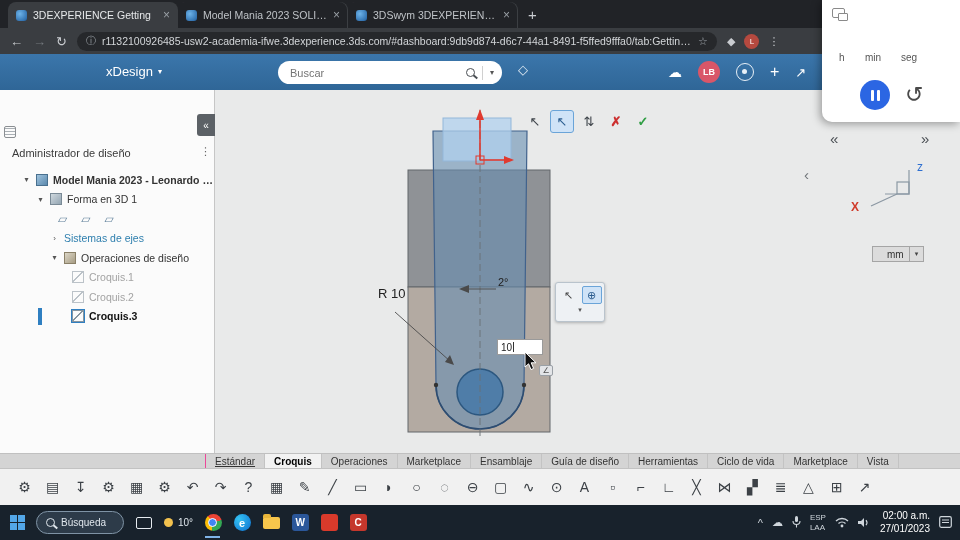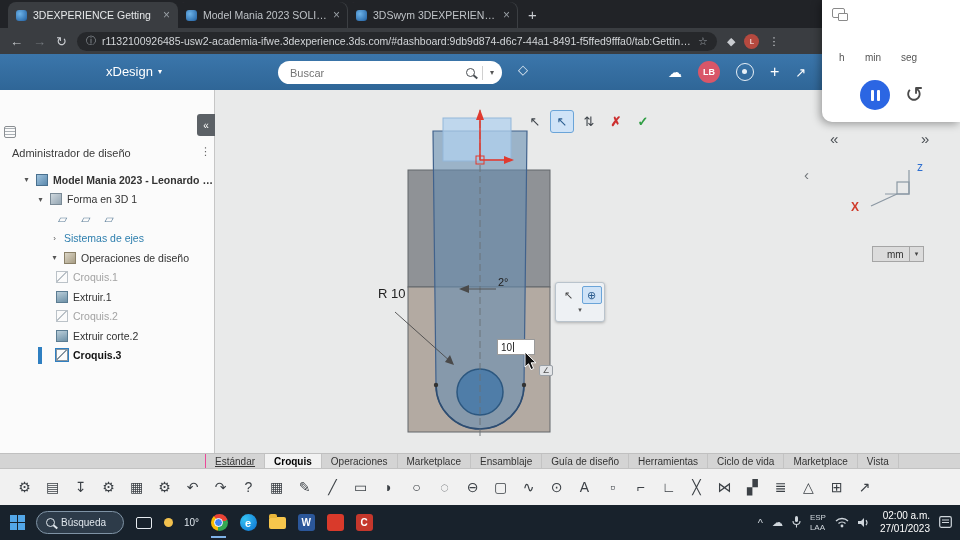--- a/index.html
+++ b/index.html
@@ -55,21 +55,21 @@
 
   
   .leftpanel{position:absolute;left:0;top:90px;width:215px;height:363px;background:#fbfbfb;border-right:1px solid #c6c6c6;}
   .dockicon{position:absolute;left:4px;top:36px;width:12px;height:12px;border:1px solid #8b8f93;border-radius:2px;background:repeating-linear-gradient(0deg,transparent 0 2px,#aab0b5 2px 3px);}
   .collapsetab{position:absolute;left:197px;top:24px;width:18px;height:22px;background:#5c6166;color:#fff;font-size:10px;display:flex;align-items:center;justify-content:center;border-radius:3px 0 0 3px;}
   .ptitle{position:absolute;left:12px;top:57px;font-size:11px;color:#3a3a3a;}
   .pmenu{position:absolute;left:200px;top:55px;font-size:11px;color:#666;}
   .tree{position:absolute;left:0;top:80px;right:1px;font-size:10.5px;color:#333;}
   .trow{height:19.5px;display:flex;align-items:center;gap:5px;position:relative;}
   .trow .tw{width:9px;font-size:8px;color:#555;text-align:center;flex:none}
-  .lvl0{padding-left:22px}.lvl1{padding-left:36px}.lvl2{padding-left:50px}.lvl3{padding-left:56px}
+  .lvl0{padding-left:22px}.lvl1{padding-left:36px}.lvl2{padding-left:50px}.lvl3{padding-left:72px}
   .lbl{white-space:nowrap;overflow:hidden;text-overflow:ellipsis;}
   .lbl.b{font-weight:bold}
   .lbl.link{color:#2e7fae}
   .ic{width:12px;height:12px;flex:none;position:relative}
   .ic.cube{background:linear-gradient(135deg,#9fc3de,#5b89ad);border:1px solid #49708f;}
   .ic.cube2{background:linear-gradient(135deg,#cfd8de,#93a5b2);border:1px solid #7a8a96;}
   .ic.gearbox{background:linear-gradient(135deg,#dcd6c6,#a69c84);border:1px solid #8a8068;}
   .t-sketch .ic{border:1px solid #8795a0;background:linear-gradient(135deg,transparent 45%,#8795a0 45%,#8795a0 55%,transparent 55%);}
   .t-solid .ic{background:linear-gradient(160deg,#b9cdd9,#6f92a8);border:1px solid #5b7c92;}
   .muted .lbl{color:#a3a3a3}
@@ -84,21 +84,21 @@
   .viewport{position:absolute;left:215px;top:90px;width:745px;height:363px;}
   .partsvg{position:absolute;left:0;top:0;}
   .sketchbar{position:absolute;left:308px;top:20px;display:flex;gap:3px;align-items:center;}
   .skbtn{width:24px;height:23px;display:flex;align-items:center;justify-content:center;font-size:13px;color:#3e444a;border-radius:3px;}
   .skbtn.active{background:#cfe3f7;border:1px solid #6aa4d8;color:#2b5d8f;}
   .skbtn.red{color:#cc2f2f;font-weight:bold}
   .skbtn.green{color:#2f9e44;font-weight:bold}
   .dimlabel{position:absolute;font-size:13px;color:#222;}
   .dim-radius{left:163px;top:196px;}
   .dim-angle{left:283px;top:186px;font-size:11px;}
-  .diminput{position:absolute;left:282px;top:249px;width:38px;height:16px;background:#fff;border:1px solid #9a9a9a;display:flex;align-items:center;padding-left:3px;}
+  .diminput{position:absolute;left:282px;top:249px;width:46px;height:16px;background:#fff;border:1px solid #9a9a9a;display:flex;align-items:center;padding-left:3px;}
   .diminput .v{font-size:10px;color:#222;}
   .tcaret{width:1px;height:10px;background:#333;margin-left:1px;}
   .minibar{position:absolute;left:340px;top:192px;width:50px;height:40px;background:#eef1f4;border:1px solid #b9c3cc;border-radius:3px;box-shadow:0 1px 3px rgba(0,0,0,.25);display:flex;flex-direction:column;align-items:center;padding-top:3px;}
   .minirow{display:flex;gap:3px;}
   .mbtn{width:20px;height:18px;display:flex;align-items:center;justify-content:center;font-size:11px;color:#444;border-radius:2px;}
   .mbtn.active{background:#cfe3f7;border:1px solid #6aa4d8;color:#2b5d8f;}
   .minicaret{font-size:7px;color:#555;margin-top:2px;}
   .navchev{position:absolute;color:#4a4f54;font-size:15px;}
   .chev-a{left:615px;top:40px;}
   .chev-b{left:706px;top:40px;}
@@ -123,21 +123,21 @@
 
   
   .taskbar{position:absolute;left:0;top:505px;width:100%;height:35px;background:#18222c;display:flex;align-items:center;gap:11px;padding:0 8px 0 10px;color:#dfe6ec;}
   .winstart{width:15px;height:15px;display:grid;grid-template-columns:7px 7px;grid-template-rows:7px 7px;gap:1px;}
   .winstart i{background:#53a7e8;}
   .tsearch{width:88px;height:23px;border-radius:12px;background:#2d3b49;border:1px solid #7f93a5;display:flex;align-items:center;gap:6px;padding:0 9px;}
   .tsearch input{border:none;outline:none;background:transparent;color:#dfe6ec;font-size:10px;width:56px;}
   .tsearch input::placeholder{color:#dfe6ec;}
   .tapp{position:relative;display:flex;align-items:center;justify-content:center;width:18px;height:18px;}
   .monitor{width:16px;height:12px;border:1.5px solid #e6ebf0;border-radius:2px;}
-  .weather{display:flex;align-items:center;gap:11px;font-size:10px;}
+  .weather{display:flex;align-items:center;gap:5px;font-size:10px;}
   .wsun{width:9px;height:9px;border-radius:50%;background:#f2c14e;}
   .chrome{width:17px;height:17px;border-radius:50%;background:conic-gradient(from -45deg,#ea4335 0 33%,#34a853 0 66%,#fbbc05 0 100%);position:relative;}
   .chrome::after{content:"";position:absolute;left:3.5px;top:3.5px;width:7px;height:7px;border-radius:50%;background:#4285f4;border:1.5px solid #fff;}
   .underline{position:absolute;left:1px;bottom:-6px;width:15px;height:2px;background:#7fb3e8;}
   .edge{width:17px;height:17px;border-radius:50%;background:radial-gradient(circle at 30% 30%,#35c3f3,#0b6ed0);color:#fff;font-size:11px;font-weight:bold;display:flex;align-items:center;justify-content:center;}
   .folder{width:17px;height:12px;background:#f7c64c;border-radius:2px;position:relative;}
   .folder::before{content:"";position:absolute;left:0;top:-3px;width:8px;height:4px;background:#e8b53a;border-radius:2px 2px 0 0;}
   .word{width:17px;height:17px;background:#2b579a;border-radius:3px;color:#fff;font-size:10px;font-weight:bold;display:flex;align-items:center;justify-content:center;}
   .redapp{width:17px;height:17px;background:#d93a2b;border-radius:3px;}
   .capp{width:17px;height:17px;background:#c5372c;border-radius:3px;color:#fff;font-size:10px;font-weight:bold;display:flex;align-items:center;justify-content:center;}
@@ -255,34 +255,24 @@
         <span class="tw">▾</span>
         <span class="ic gearbox"></span>
         <span class="lbl">Operaciones de diseño</span>
       </div>
       <div>
           <div class="trow lvl3 muted t-sketch">
 
           <span class="ic"></span>
           <span class="lbl">Croquis.1</span>
         </div>
-          <div class="trow lvl3 t-solid">
-
-          <span class="ic"></span>
-          <span class="lbl">Extruir.1</span>
-        </div>
           <div class="trow lvl3 muted t-sketch">
 
           <span class="ic"></span>
           <span class="lbl">Croquis.2</span>
-        </div>
-          <div class="trow lvl3 t-solid">
-
-          <span class="ic"></span>
-          <span class="lbl">Extruir corte.2</span>
         </div>
           <div class="trow lvl3 selected t-sketch">
           <span class="selbar"></span>
           <span class="ic"></span>
           <span class="lbl">Croquis.3</span>
         </div>
         </div>
     </div>
   </div>
 

